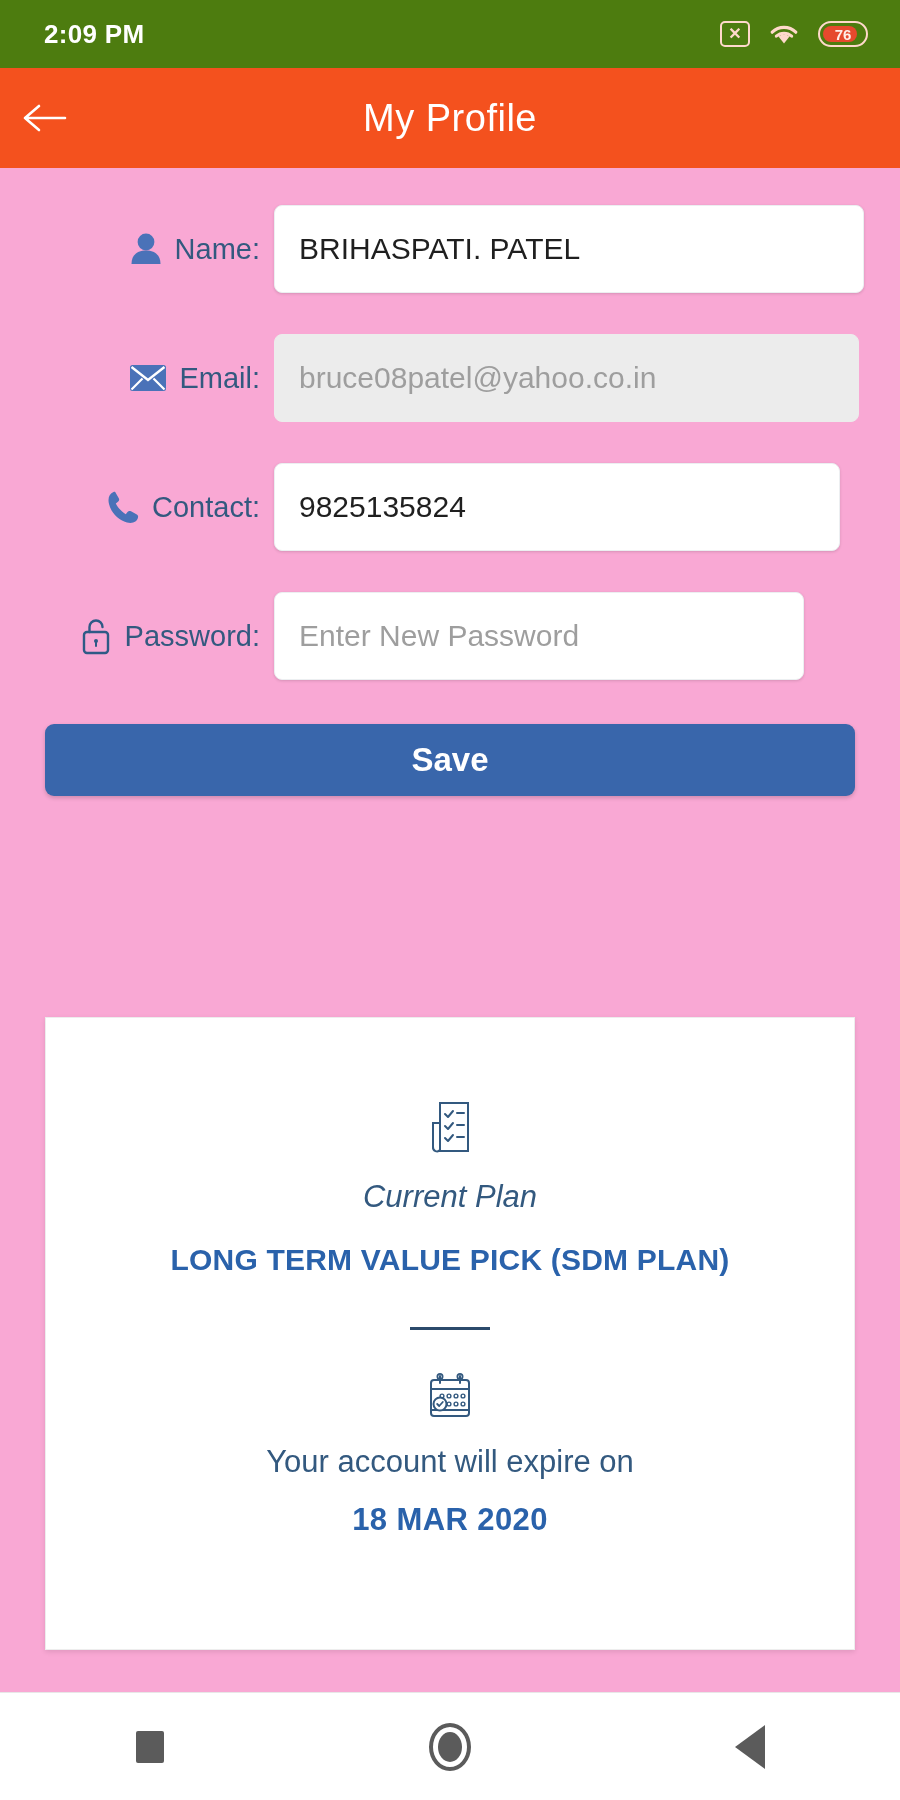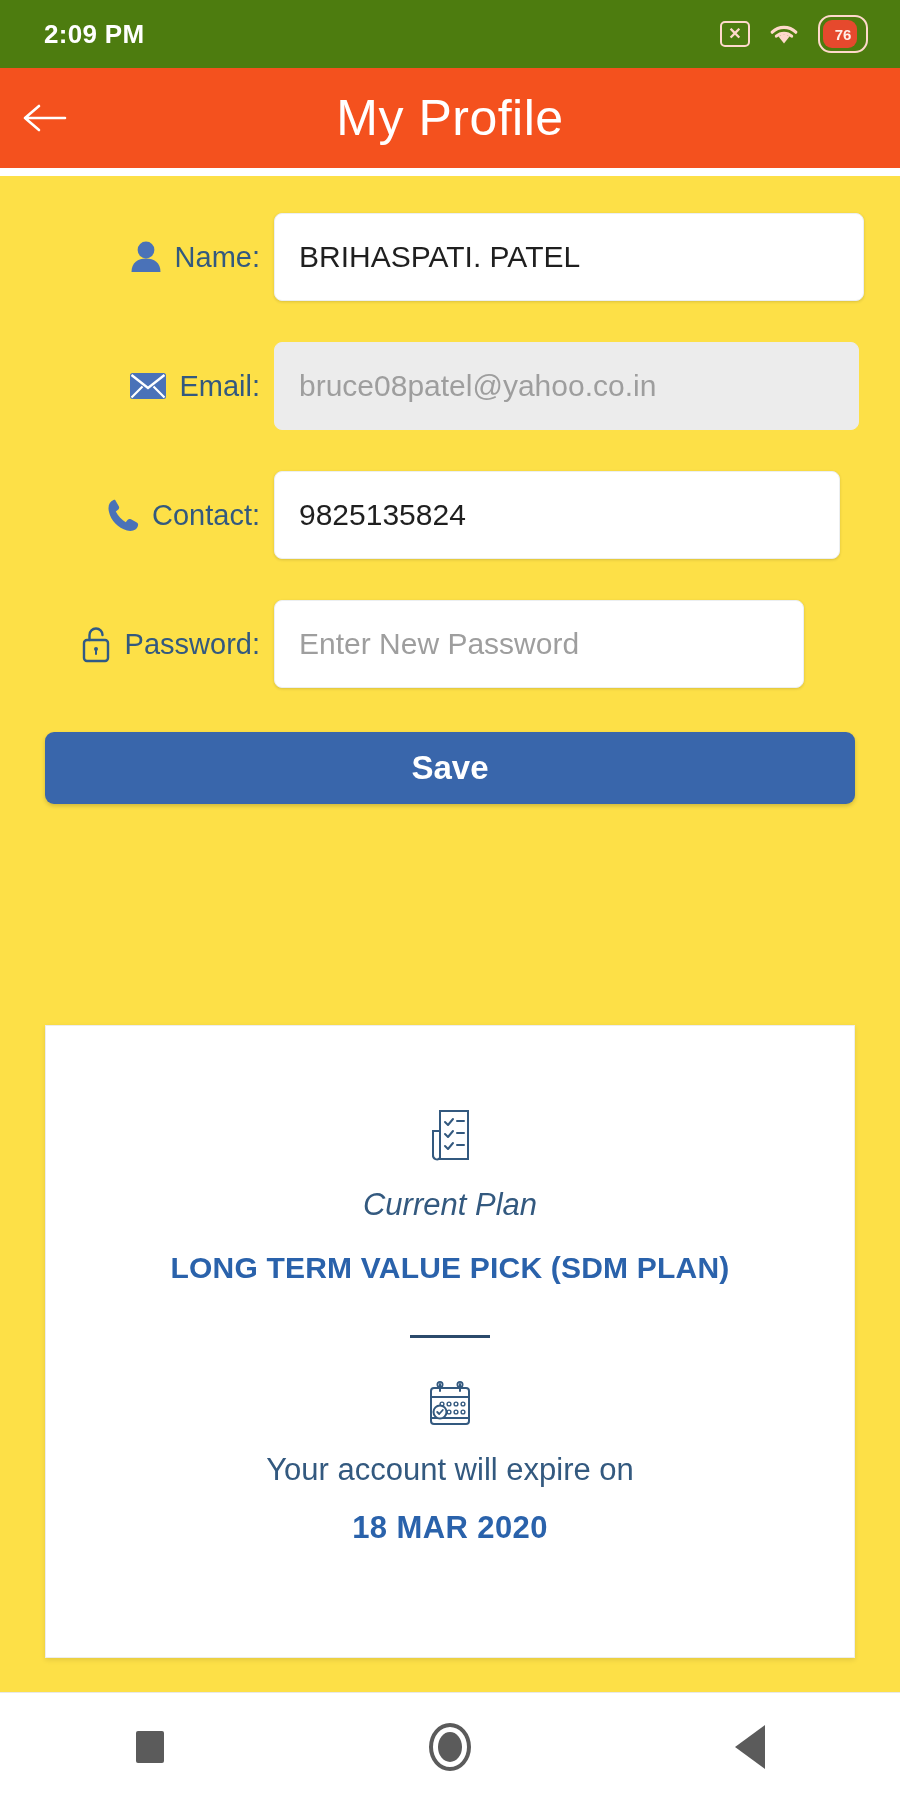--- a/index.html
+++ b/index.html
@@ -49,21 +49,21 @@
     justify-content: center;
   }
   .icon-sim span {
     color: #ffd9cb;
     font-size: 16px;
     font-weight: bold;
     line-height: 1;
   }
   .icon-wifi { width: 32px; height: 26px; display: block; }
   .icon-battery {
-    width: 50px; height: 38px;
+    width: 50px; height: 26px;
     border: 2.5px solid #ffd9cb;
     border-radius: 13px;
     display: flex;
     align-items: center;
     justify-content: center;
     position: relative;
   }
   .icon-battery .lvl {
     position: absolute;
     left: 3px; top: 3px; bottom: 3px;
@@ -95,31 +95,31 @@
     align-items: center;
     justify-content: center;
     cursor: pointer;
   }
   .back-btn svg { display: block; }
   .app-title {
     position: absolute;
     left: 0; right: 0;
     text-align: center;
     color: #ffffff;
-    font-size: 50px;
+    font-size: 38px;
     letter-spacing: 0.5px;
   }
 
   
   .content {
     position: absolute;
-    top: 176px; left: 0;
+    top: 168px; left: 0;
     width: 900px;
     height: 1524px;
-    background: #fde047;
+    background: #f9a8d4;
     overflow: hidden;
   }
 
   .form-row {
     position: absolute;
     display: flex;
     align-items: center;
     left: 0;
     width: 900px;
   }

